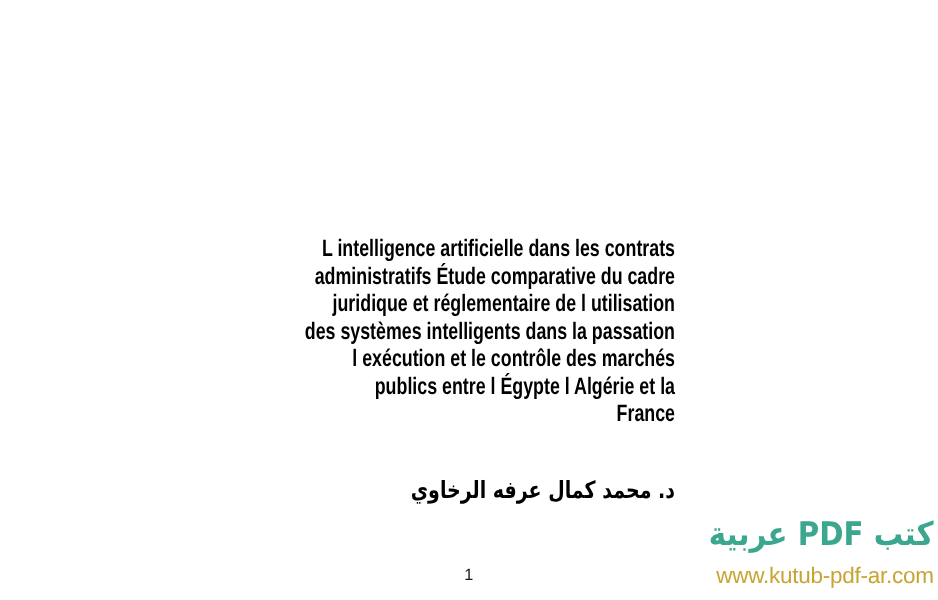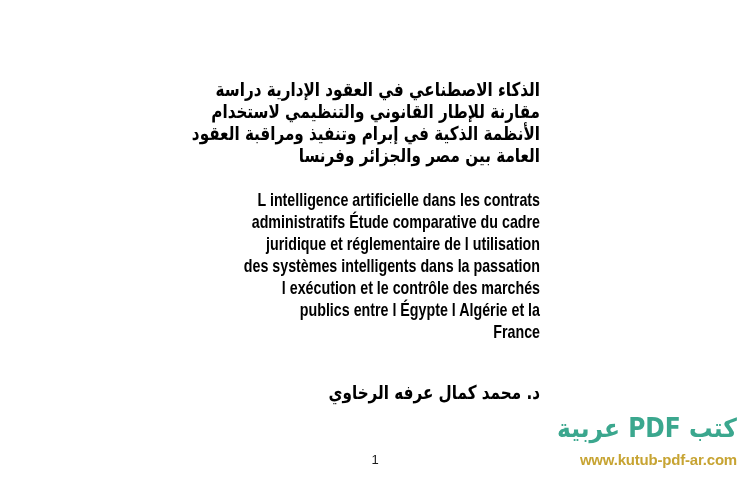--- a/index.html
+++ b/index.html
@@ -52,55 +52,49 @@
     left: 0;
     top: 452px;
     width: 750px;
     text-align: center;
     font-size: 13px;
     line-height: 16px;
     color: #1a1a1a;
   }
   .watermark {
     position: absolute;
-    right: 13px;
+    right: 3px;
     top: 406px;
     text-align: right;
   }
   .wm-name {
     direction: rtl;
     unicode-bidi: isolate;
     font-family: "DejaVu Sans", sans-serif;
     font-weight: bold;
     font-size: 26px;
     line-height: 44px;
     white-space: nowrap;
     transform: scaleX(0.90);
     transform-origin: right center;
   }
   .wm-url {
     font-family: "Liberation Sans", sans-serif;
-    font-weight: bold;
-    font-size: 15px;
+    font-weight: normal;
+    font-size: 18px;
     line-height: 20px;
     white-space: nowrap;
     letter-spacing: -0.2px;
   }
 </style>
 </head>
 <body>
 
 <div class="page">
 
-  <div class="text-col arabic-title">
-    <div class="ar-line">الذكاء الاصطناعي في العقود الإدارية دراسة</div>
-    <div class="ar-line">مقارنة للإطار القانوني والتنظيمي لاستخدام</div>
-    <div class="ar-line">الأنظمة الذكية في إبرام وتنفيذ ومراقبة العقود</div>
-    <div class="ar-line">العامة بين مصر والجزائر وفرنسا</div>
-  </div>
 
   <div class="text-col author-block">
     <div class="ar-line">د. محمد كمال عرفه الرخاوي</div>
   </div>
 
   <div class="text-col french-title">
     <div class="fr-line">L intelligence artificielle dans les contrats</div>
     <div class="fr-line">administratifs Étude comparative du cadre</div>
     <div class="fr-line">juridique et réglementaire de l utilisation</div>
     <div class="fr-line">des systèmes intelligents dans la passation</div>

